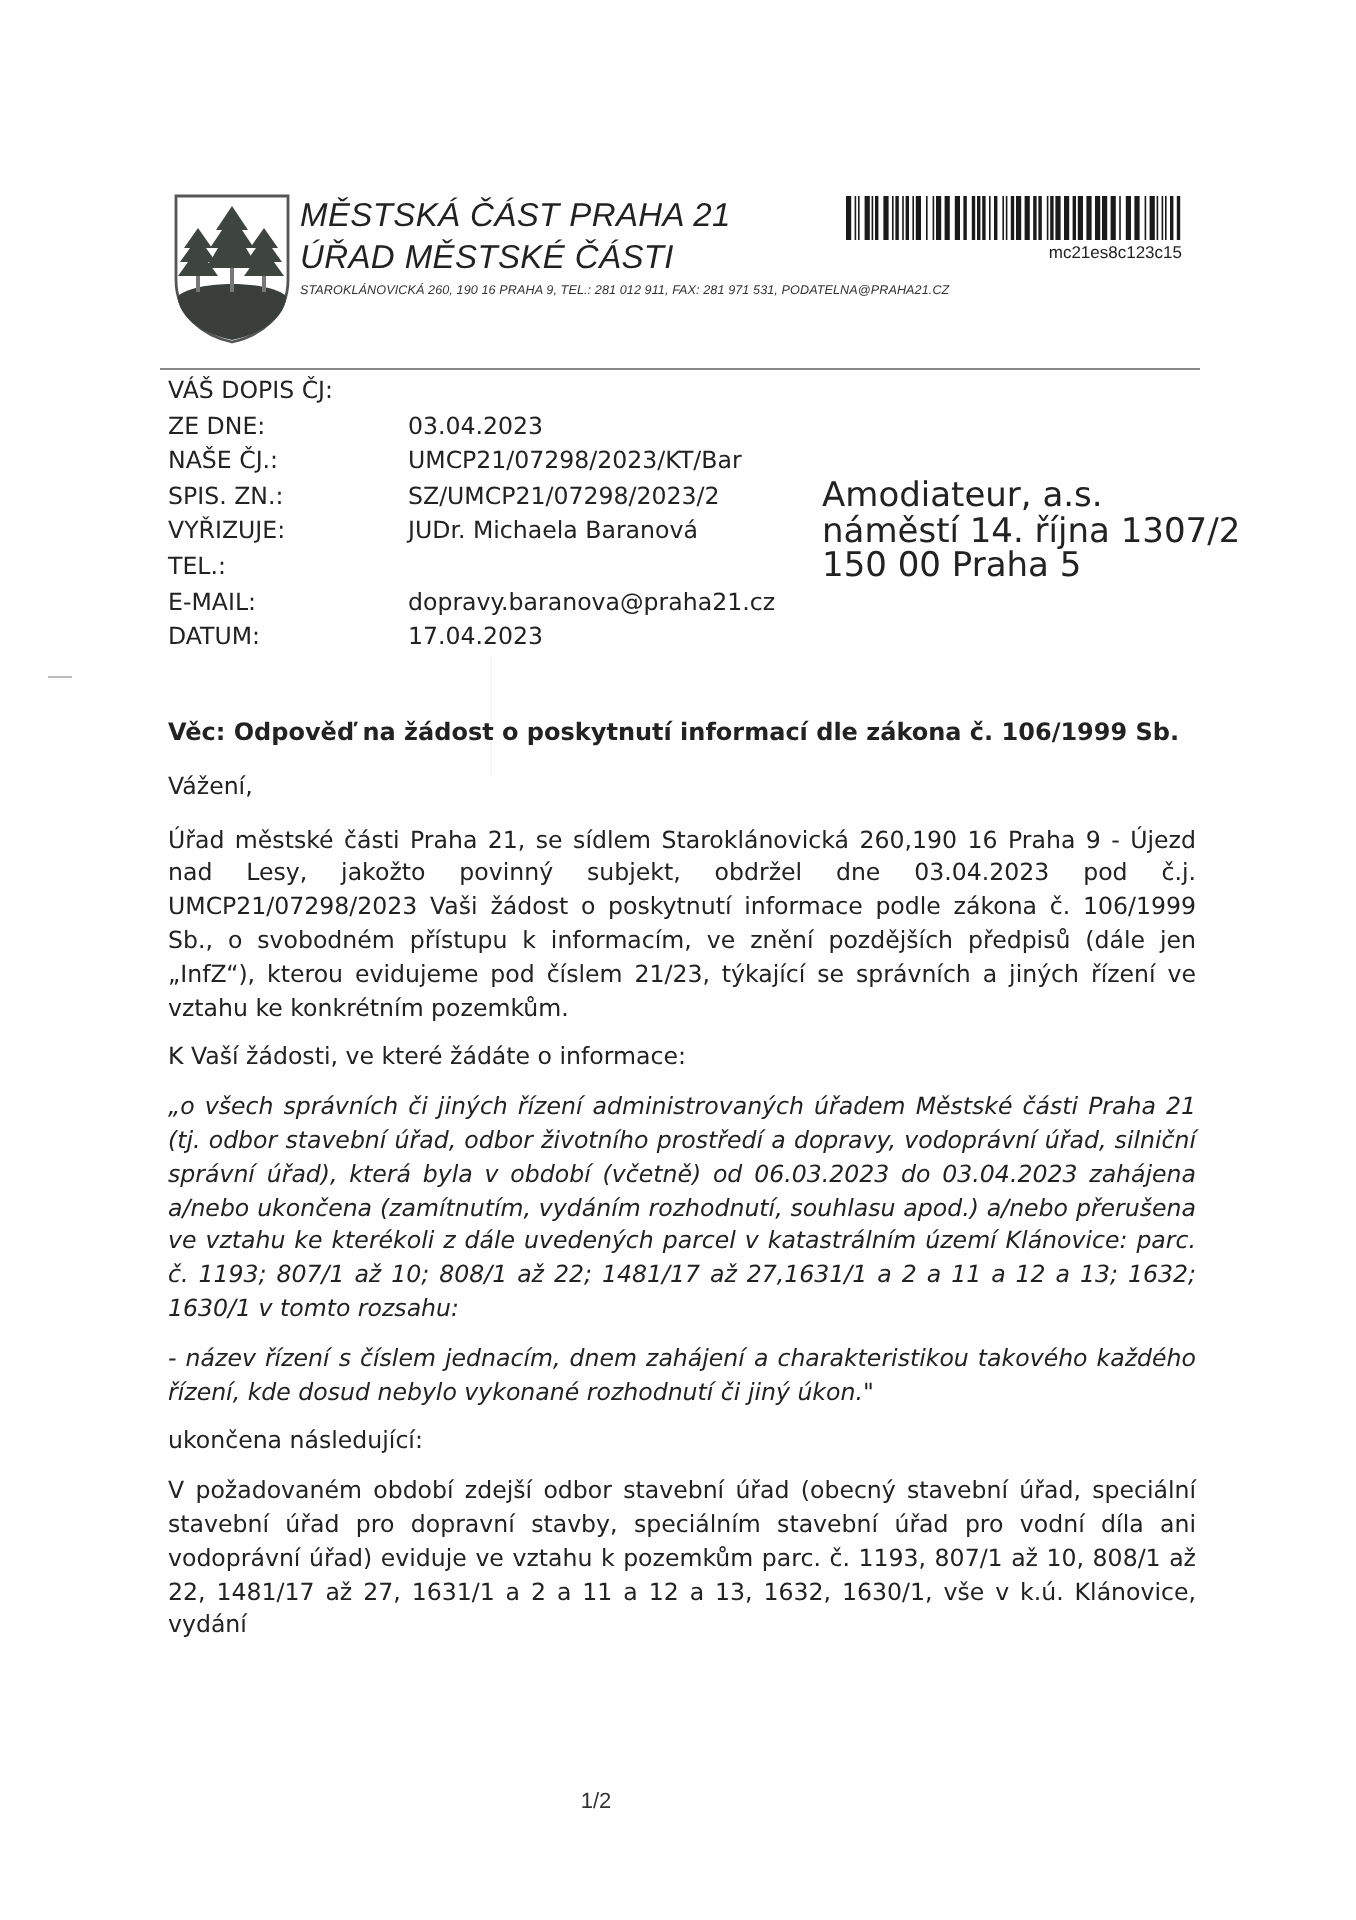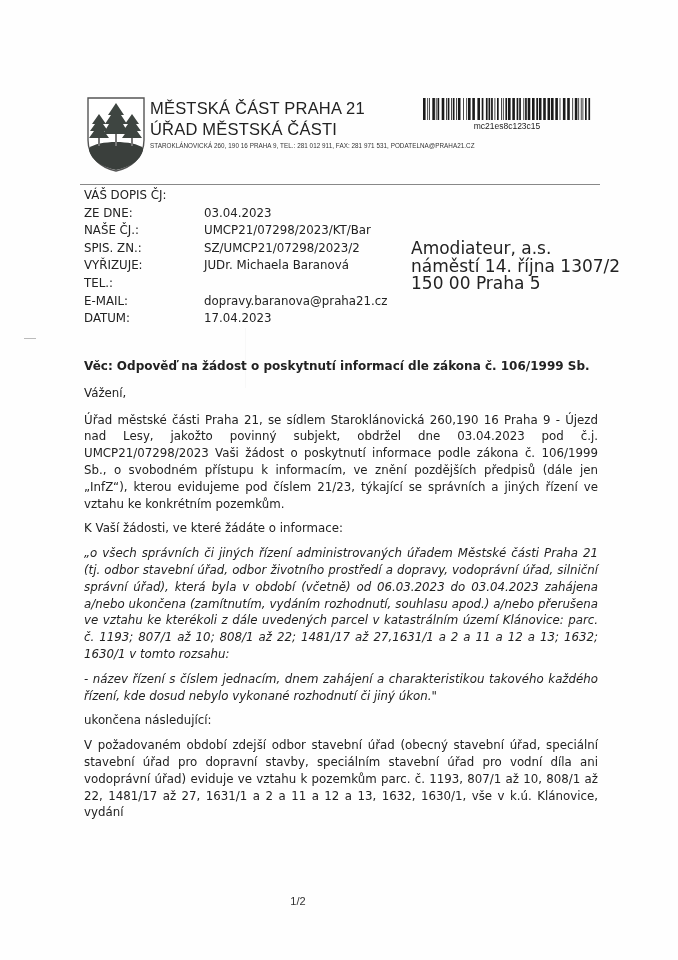--- a/index.html
+++ b/index.html
@@ -3,26 +3,26 @@
   <meta charset="utf-8">
   <style>
     * { margin: 0; padding: 0; box-sizing: border-box; }
     html, body { width: 678px; height: 960px; background: #ffffff; overflow: hidden; }
     body { position: relative; font-family: "DejaVu Sans", sans-serif; color: #1e1e1e; }
 
     .page { position: absolute; left: 0; top: 0; width: 678px; height: 960px; background: #fefefe; }
 
     
     .logo { position: absolute; left: 86px; top: 96px; width: 60px; height: 76px; }
-    .org { position: absolute; left: 150px; top: 98px; }
+    .org { position: absolute; left: 150px; top: 98px; font-style: italic; }
     .org .line { font-family: "Liberation Sans", sans-serif; font-size: 16.5px; line-height: 21px; color: #222; letter-spacing: 0.2px; }
     .org .addr { font-family: "Liberation Sans", sans-serif; font-size: 6.3px; color: #333; margin-top: 2px; letter-spacing: 0.05px; white-space: nowrap; }
 
     .barcode { position: absolute; left: 423px; top: 98px; width: 168px; height: 22px; }
-    .barcode-text { position: absolute; left: 423px; top: 121px; width: 168px; text-align: center; font-family: "Liberation Sans", sans-serif; font-size: 8.5px; color: #222; }
+    .barcode-text { position: absolute; left: 423px; top: 121px; width: 168px; text-align: right; font-family: "Liberation Sans", sans-serif; font-size: 8.5px; color: #222; }
 
     .hr { position: absolute; left: 80px; top: 184px; width: 520px; height: 1px; background: #555; opacity: 0.7; }
 
     
     .meta { position: absolute; left: 84px; top: 187px; }
     .meta .row { position: relative; height: 17.6px; font-size: 11.8px; line-height: 17.6px; color: #222; }
     .meta .lbl { position: absolute; left: 0; white-space: nowrap; }
     .meta .val { position: absolute; left: 120px; white-space: nowrap; }
 
     .recipient { position: absolute; left: 411px; top: 240px; font-size: 17px; line-height: 17.6px; color: #222; }
@@ -58,21 +58,21 @@
 
     <path d="M13 18 L6 28 H9 L4 35 H8 L3 42 H23 L18 35 H22 L17 28 H20 Z" fill="#3e4541"></path>
 
     <path d="M30 7 L22 19 H25 L19 28 H23 L17 38 H43 L37 28 H41 L35 19 H38 Z" fill="#3e4541"></path>
 
     <path d="M46 18 L39 28 H42 L37 35 H41 L36 42 H56 L51 35 H55 L50 28 H53 Z" fill="#3e4541"></path>
   </svg>
 
   <div class="org">
     <div class="line">MĚSTSKÁ ČÁST PRAHA 21</div>
-    <div class="line">ÚŘAD MĚSTSKÁ ČÁSTI</div>
+    <div class="line">ÚŘAD MĚSTSKÉ ČÁSTI</div>
     <div class="addr">STAROKLÁNOVICKÁ 260, 190 16  PRAHA 9, TEL.: 281 012 911, FAX: 281 971 531, PODATELNA@PRAHA21.CZ</div>
   </div>
 
   <svg class="barcode" id="barcode" viewBox="0 0 168 22" preserveAspectRatio="none">
       <rect x="0" y="0" width="2.6" height="22" fill="#1a1a1a"></rect>
       <rect x="4.3" y="0" width="0.8" height="22" fill="#1a1a1a"></rect>
       <rect x="6" y="0" width="0.8" height="22" fill="#1a1a1a"></rect>
       <rect x="9.3" y="0" width="2.6" height="22" fill="#1a1a1a"></rect>
       <rect x="12.8" y="0" width="0.8" height="22" fill="#1a1a1a"></rect>
       <rect x="14.5" y="0" width="1.7000000000000002" height="22" fill="#1a1a1a"></rect>

